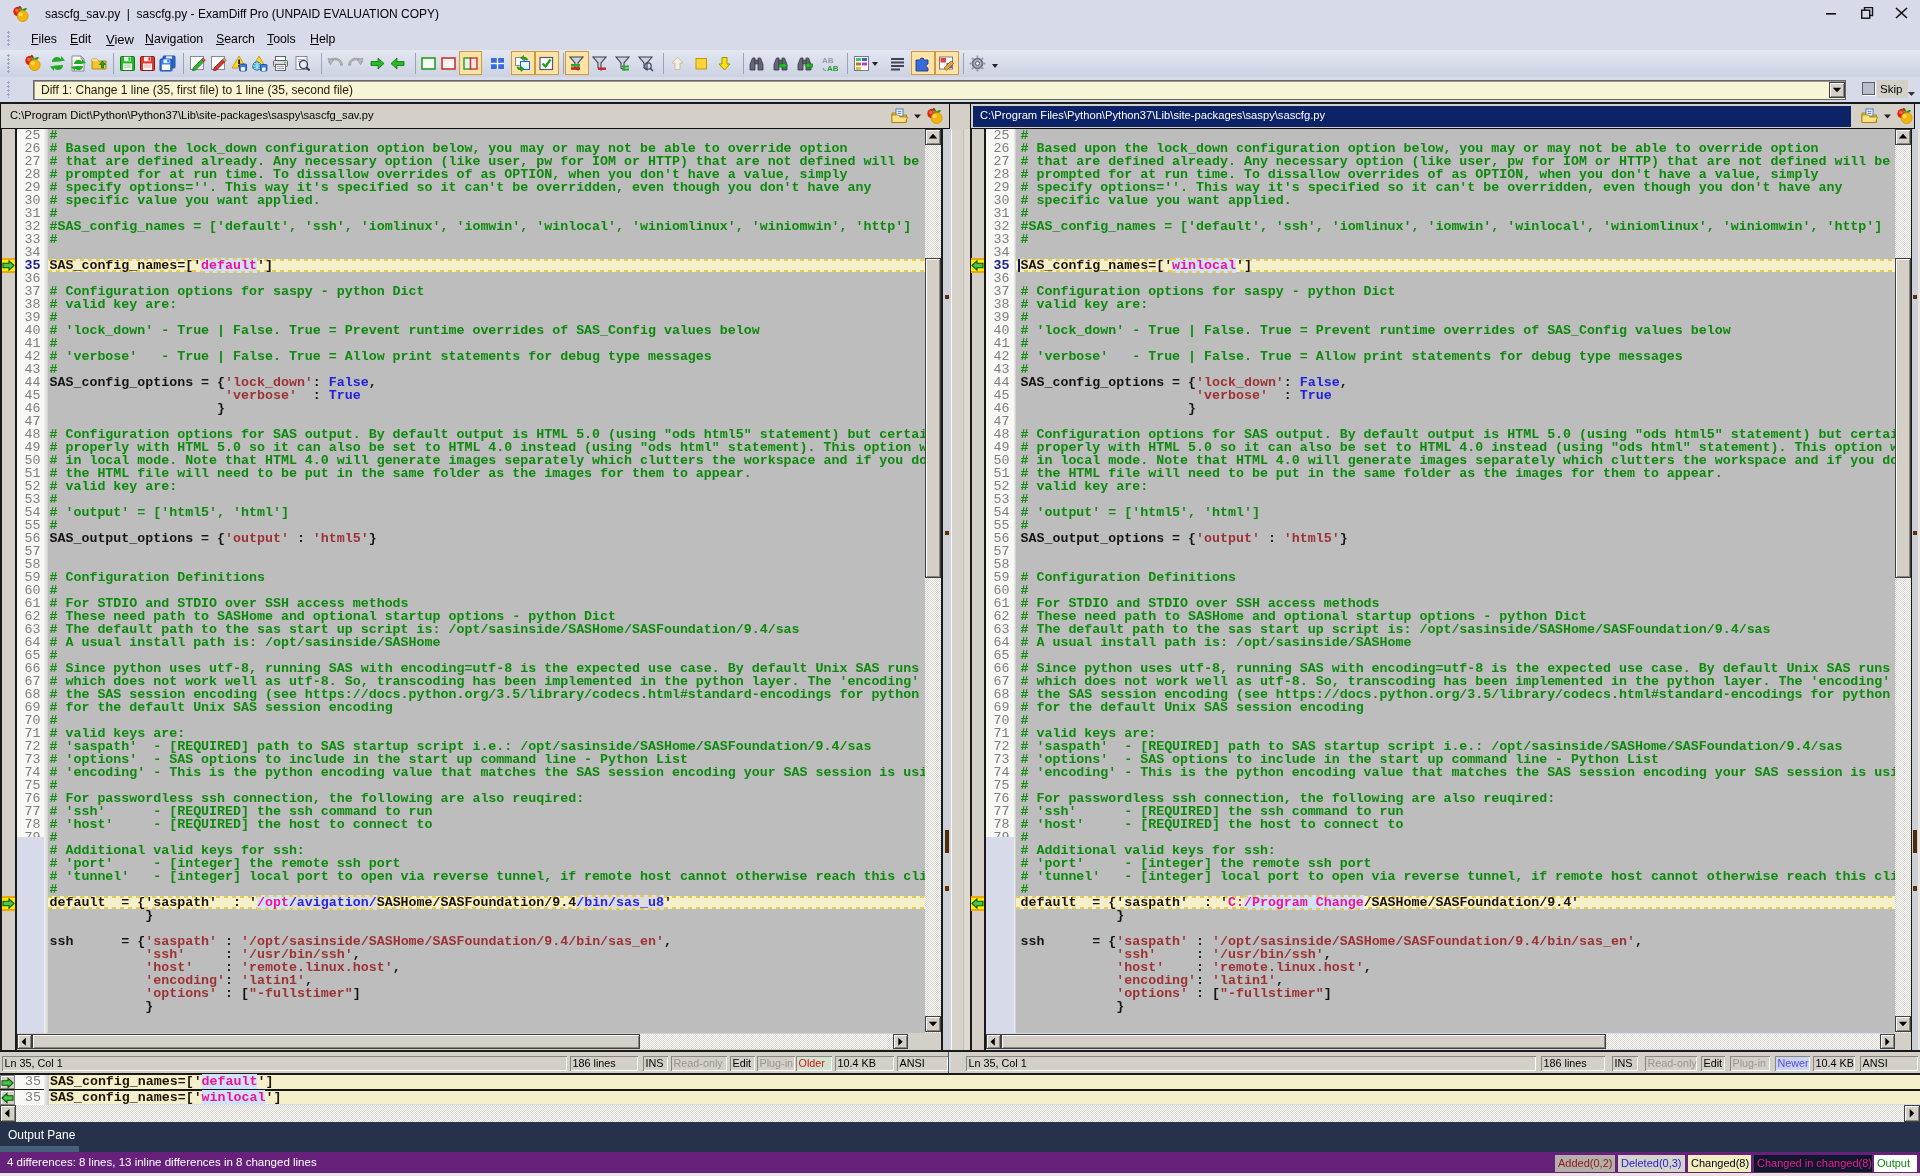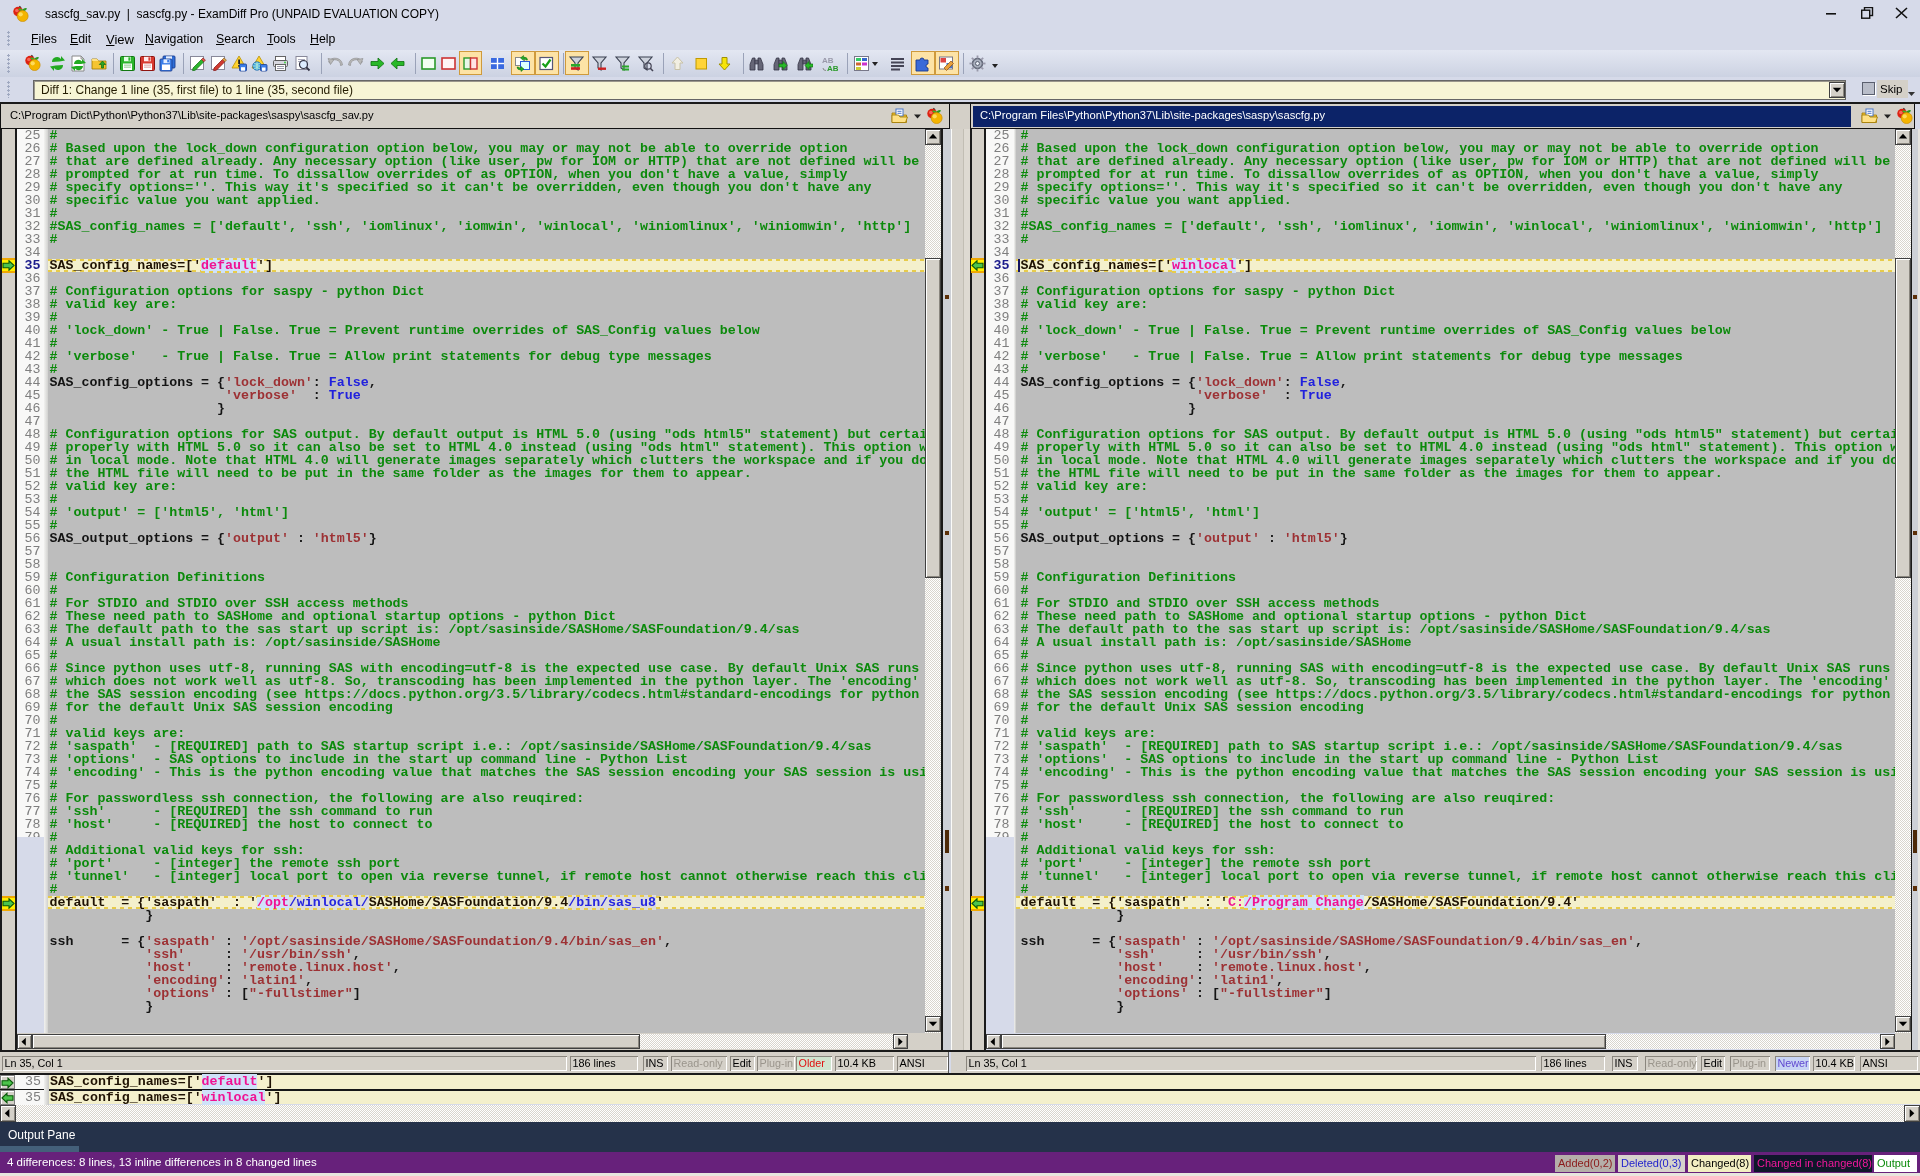--- a/index.html
+++ b/index.html
@@ -491,21 +491,21 @@
 <div class="ln"><span class="c"># 'encoding' - This is the python encoding value that matches the SAS session encoding your SAS session is using</span></div>
 <div class="ln"><span class="c">#</span></div>
 <div class="ln"><span class="c"># For passwordless ssh connection, the following are also reuqired:</span></div>
 <div class="ln"><span class="c"># 'ssh'      - [REQUIRED] the ssh command to run</span></div>
 <div class="ln"><span class="c"># 'host'     - [REQUIRED] the host to connect to</span></div>
 <div class="ln"><span class="c">#</span></div>
 <div class="ln"><span class="c"># Additional valid keys for ssh:</span></div>
 <div class="ln"><span class="c"># 'port'     - [integer] the remote ssh port</span></div>
 <div class="ln"><span class="c"># 'tunnel'   - [integer] local port to open via reverse tunnel, if remote host cannot otherwise reach this client</span></div>
 <div class="ln"><span class="c">#</span></div>
-<div class="ln hl">default  = {'saspath'  : '<span class="mb">/opt</span><span class="df">/winlocal/</span>SASHome/SASFoundation/9.4<span class="df">/bin/sas_u8</span>'</div>
+<div class="ln hl">default  = {'saspath'  : '<span class="mb">/opt</span><span class="df">/avigation/</span>SASHome/SASFoundation/9.4<span class="df">/bin/sas_u8</span>'</div>
 <div class="ln">            }</div>
 <div class="ln"></div>
 <div class="ln">ssh      = {<span class="s">'saspath'</span> : <span class="s">'/opt/sasinside/SASHome/SASFoundation/9.4/bin/sas_en'</span>,</div>
 <div class="ln">            <span class="s">'ssh'</span>     : <span class="s">'/usr/bin/ssh'</span>,</div>
 <div class="ln">            <span class="s">'host'</span>    : <span class="s">'remote.linux.host'</span>,</div>
 <div class="ln">            <span class="s">'encoding'</span>: <span class="s">'latin1'</span>,</div>
 <div class="ln">            <span class="s">'options'</span> : [<span class="s">"-fullstimer"</span>]</div>
 <div class="ln">            }</div>
 <div class="ln"></div>
 <div class="ln"></div>

